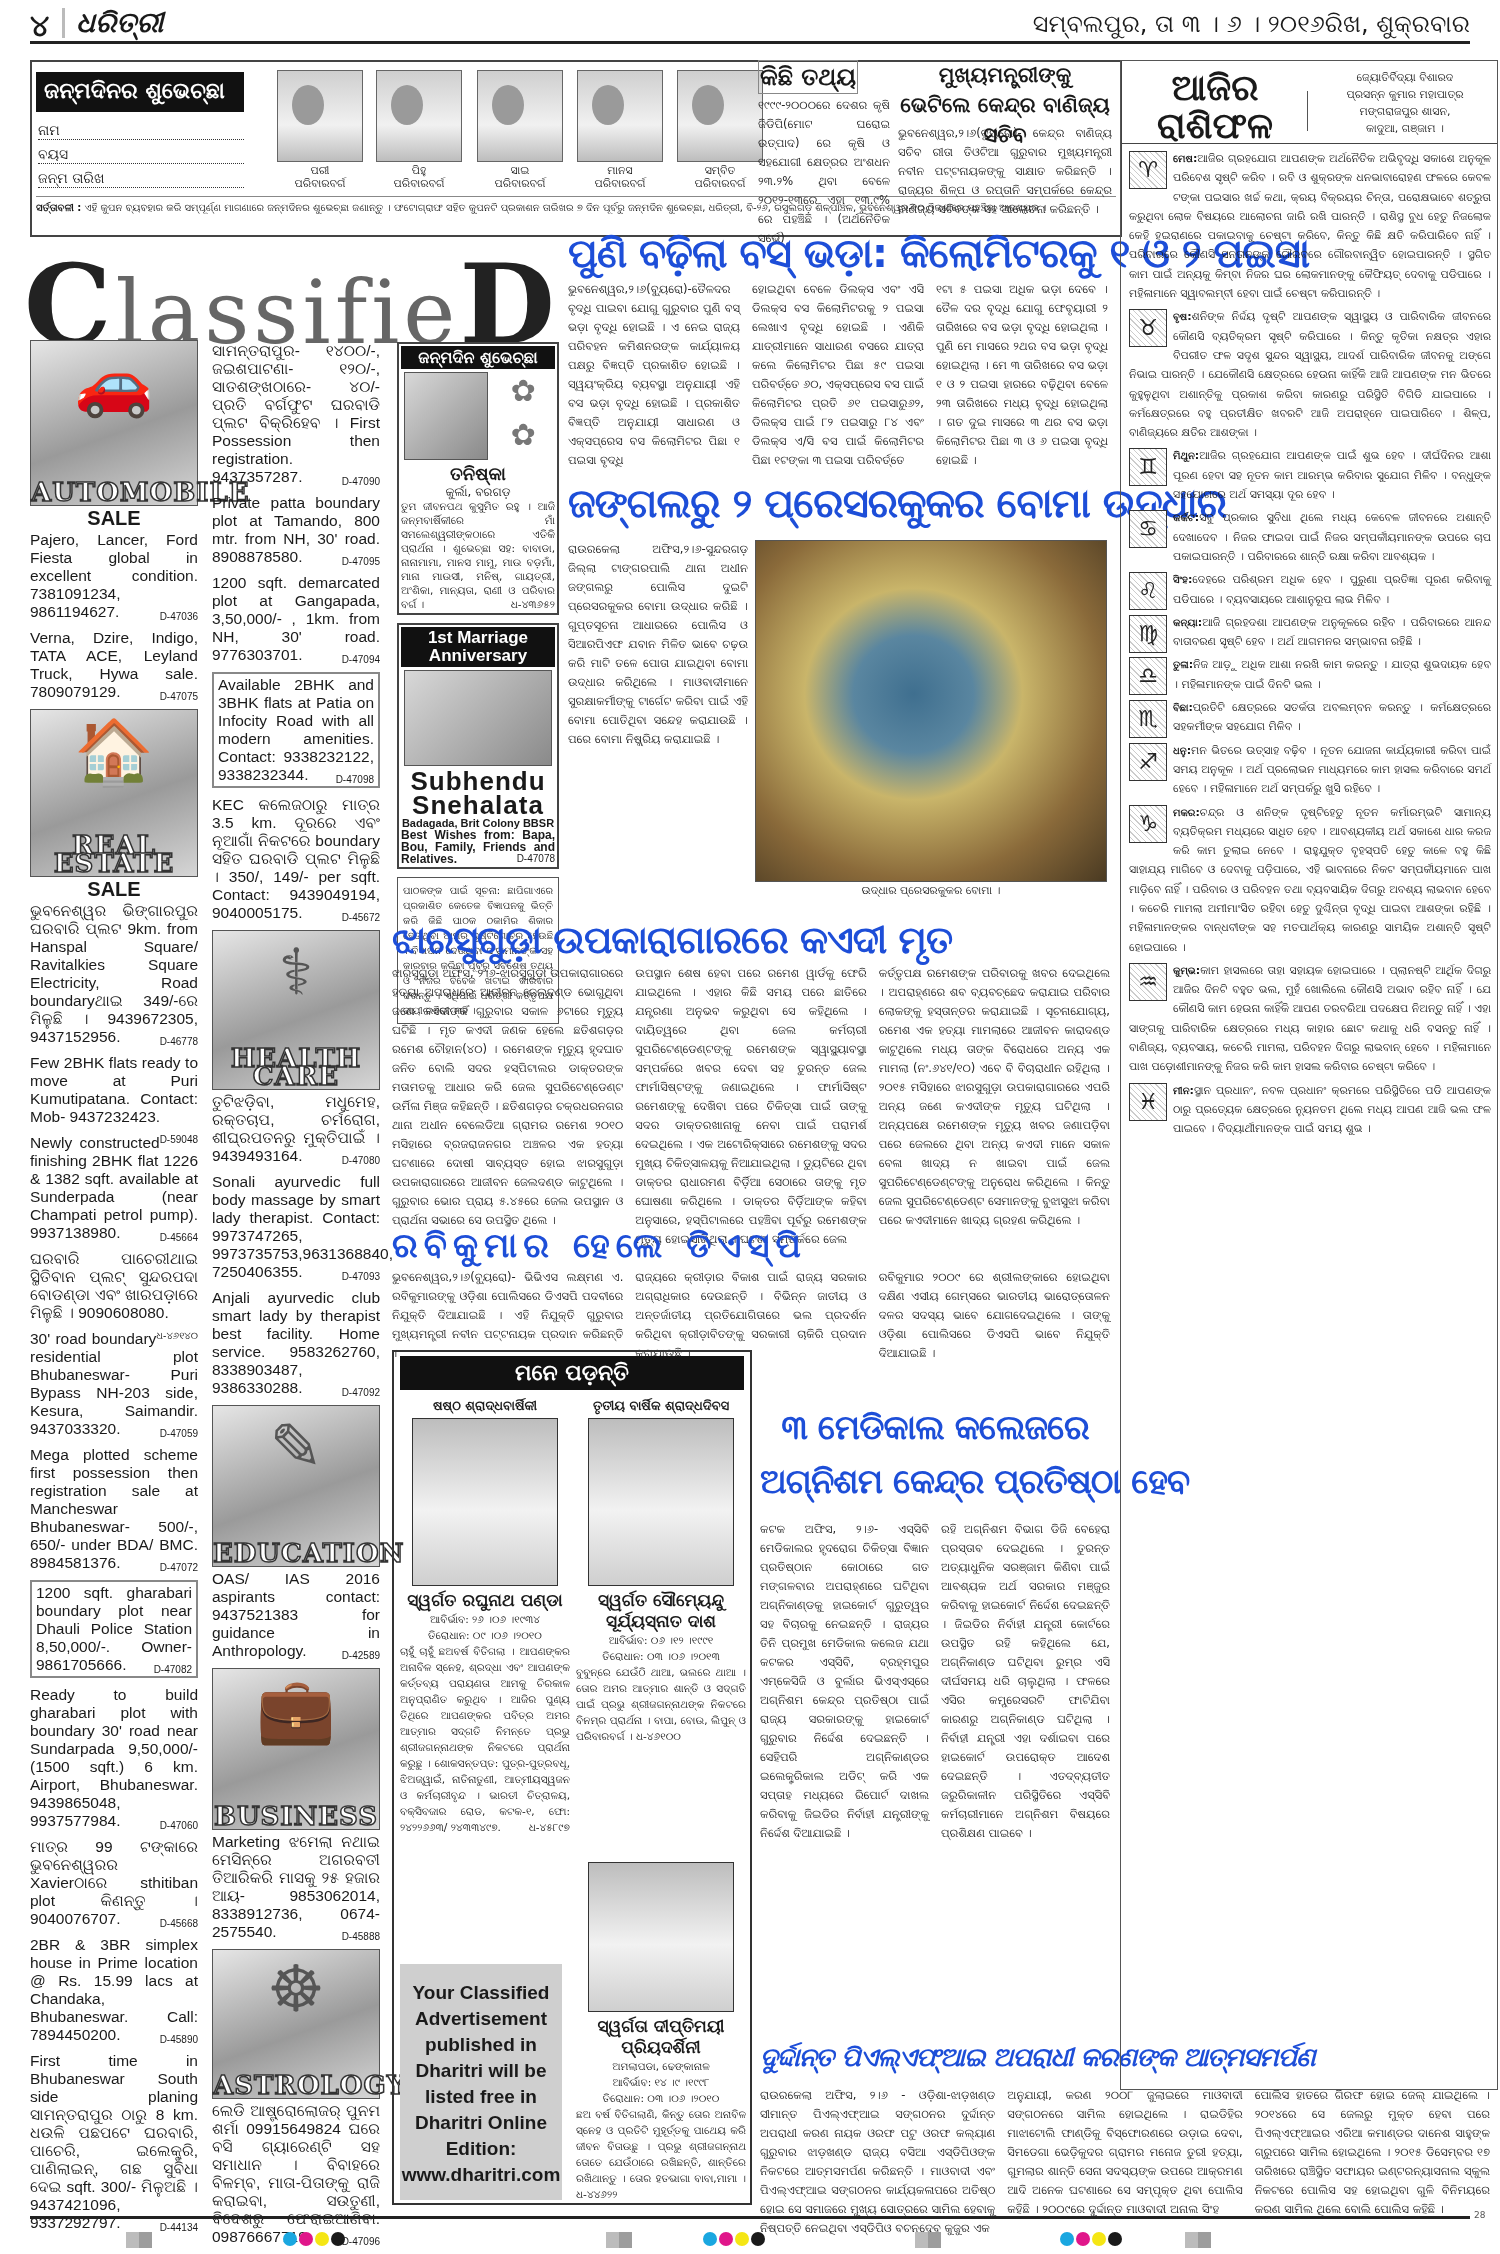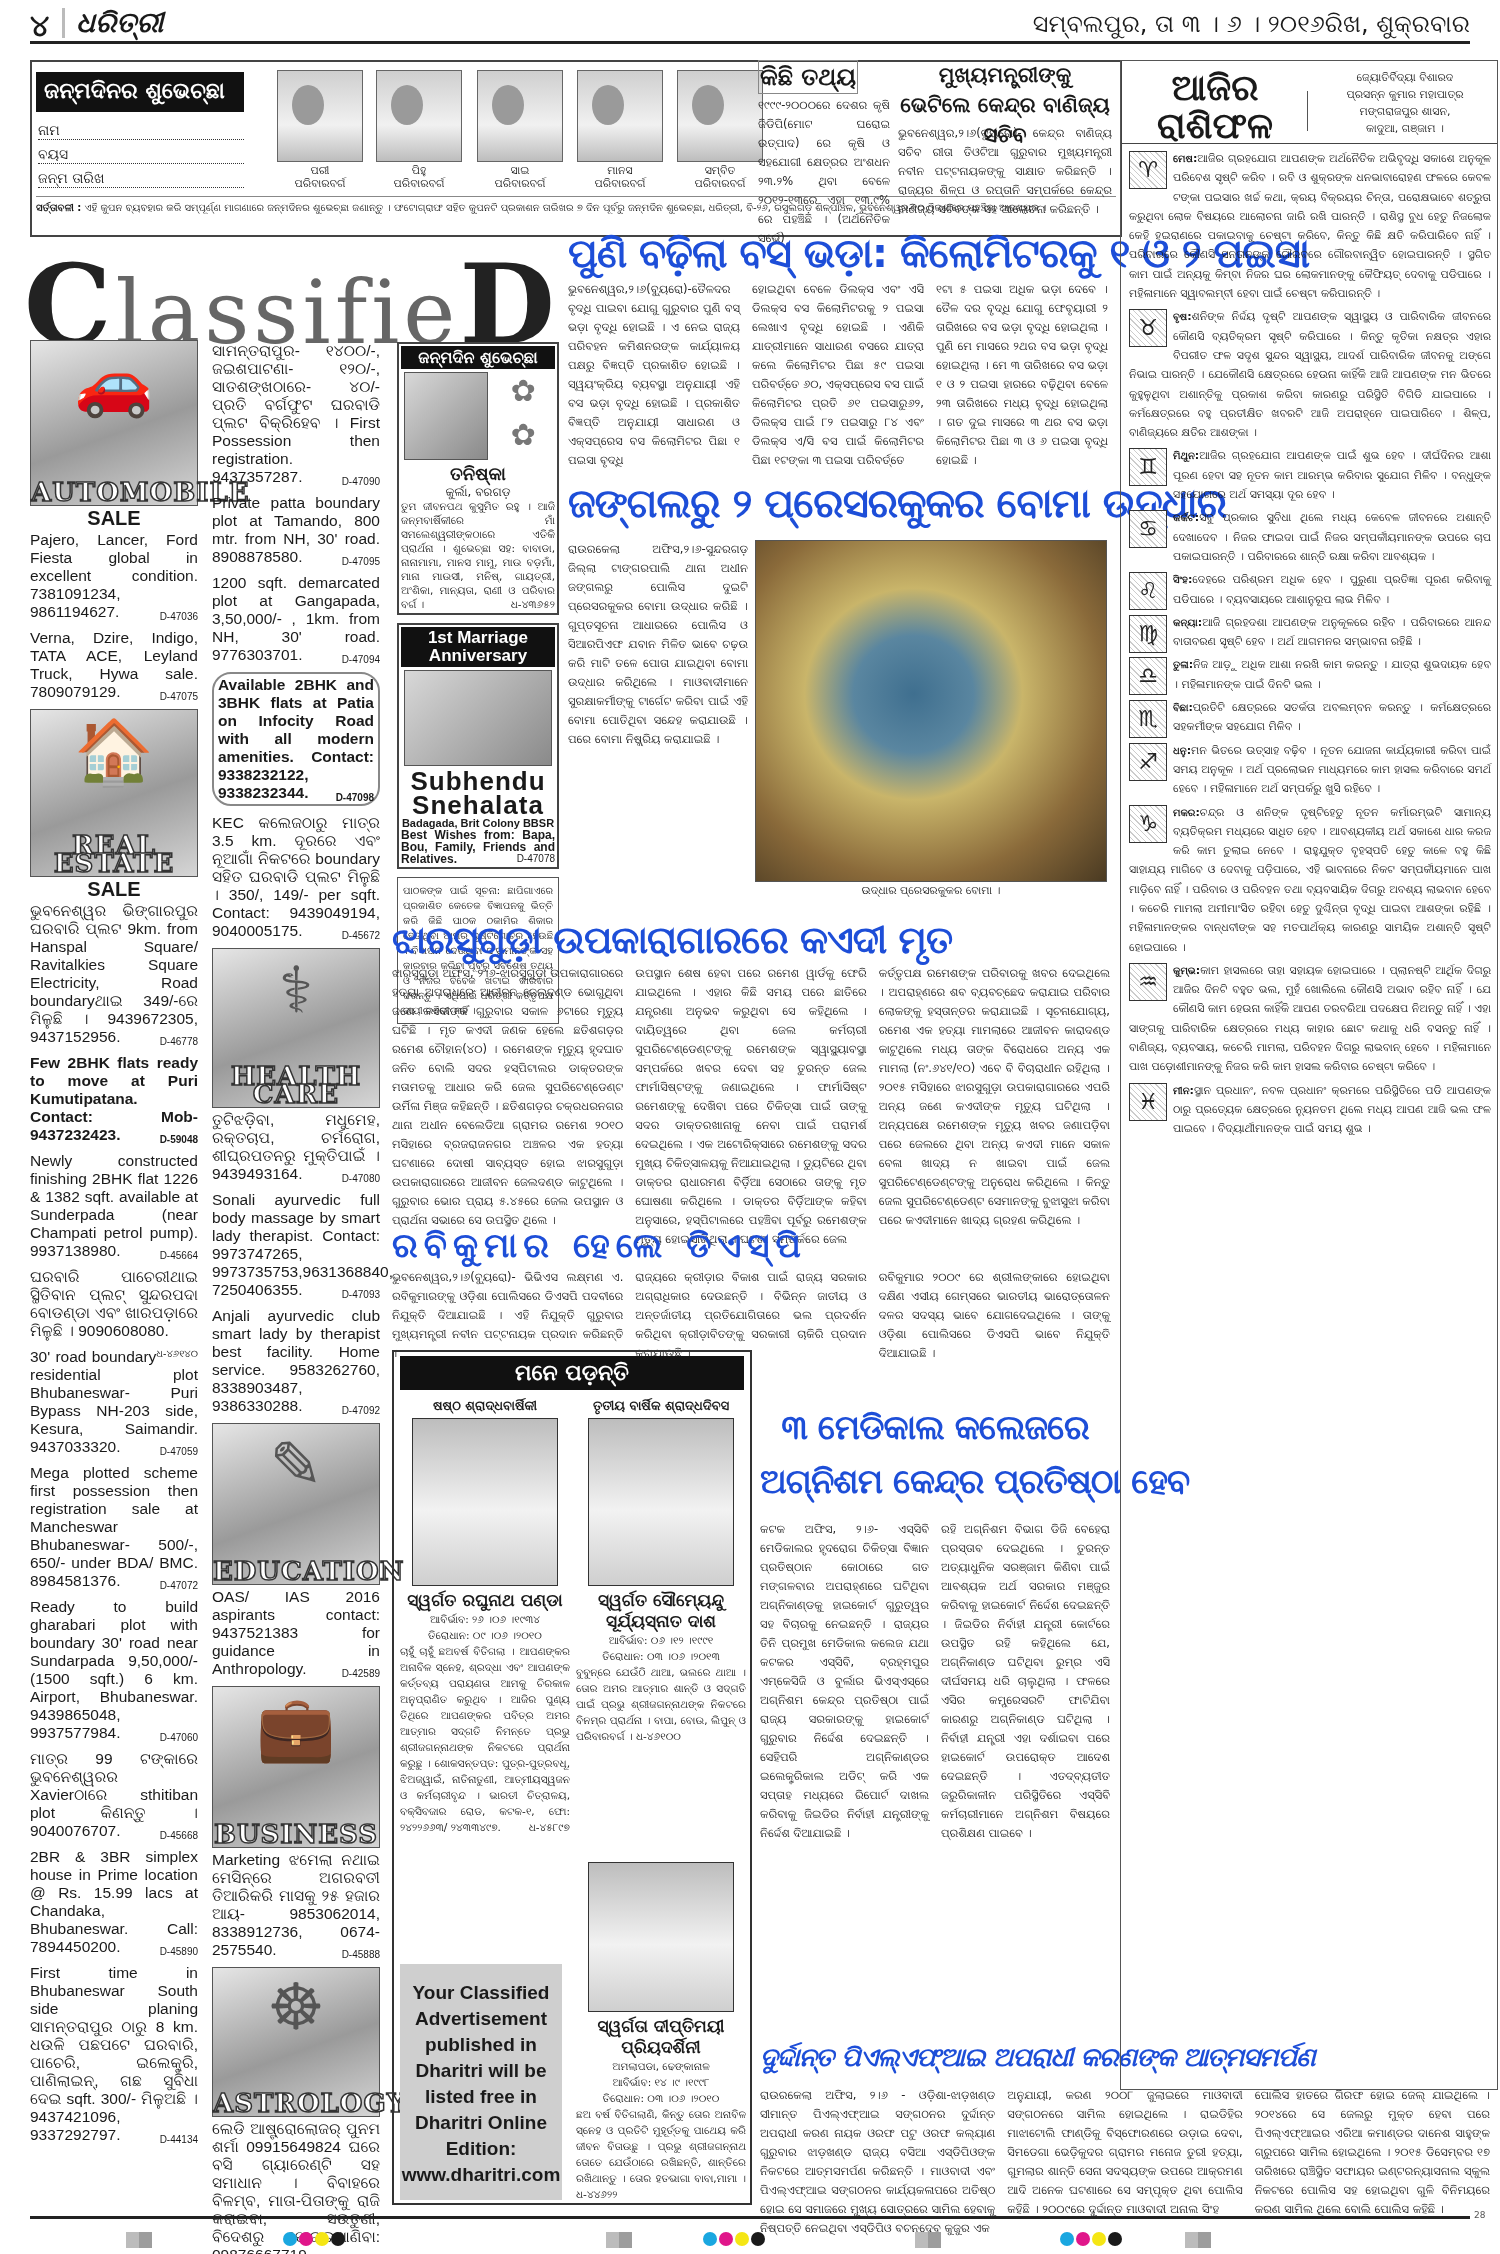--- a/index.html
+++ b/index.html
@@ -27,21 +27,21 @@
 
   
   #classified-logo { left: 24px; top: 240px; width: 540px; height: 95px; font-family: "DejaVu Serif", serif; color: #666; font-size: 88px; letter-spacing: 4px; }
   #classified-logo .big { color: #222; font-weight: bold; font-size: 110px; }
 
   
   .col { font-family: "Liberation Sans", sans-serif; font-size: 15.5px; line-height: 18px; text-align: justify; }
   .ad { margin-bottom: 8px; }
   .ad .code { font-size: 10px; float: right; margin-top: 5px; }
   .ad.boxed { border: 2px solid #888; padding: 2px 4px; }
-  .ad.bold { font-weight: bold; border-radius: 19px; }
+  .ad.bold { font-weight: normal; }
   .cat-img { width: 100%; border: 1px solid #555; background: linear-gradient(160deg,#e6e6e6 0%,#9a9a9a 55%,#d6d6d6 100%); position: relative; margin-bottom: 3px; }
   .cat-img .cat-label { position: absolute; left: 0; right: 0; bottom: 4px; text-align: center; font-family: "DejaVu Serif", serif; font-weight: bold; font-size: 26px; color: #fff; -webkit-text-stroke: 1.5px #333; letter-spacing: 1px; }
   .cat-img .cat-glyph { position: absolute; left: 0; right: 0; top: 20%; text-align: center; font-size: 64px; color: #555; }
   .sale { text-align: center; font-weight: bold; font-size: 20px; margin-bottom: 4px; }
 
   #col1 { left: 30px; top: 340px; width: 168px; }
   #col2 { left: 212px; top: 342px; width: 168px; }
 
   
   #col3 { left: 397px; top: 342px; width: 162px; }
@@ -183,20 +183,21 @@
     <div class="cat-label">REAL ESTATE</div>
   </div>
   <div class="sale">SALE</div>
   <div id="re-ads">
       <div class="ad "><span>ଭୁବନେଶ୍ୱର ଭିଙ୍ଗାରପୁର ଘରବାରି ପ୍ଲଟ 9km. from Hanspal Square/ Ravitalkies Square Electricity, Road boundaryଥାଇ 349/-ରେ ମିଳୁଛି । 9439672305, 9437152956.</span><span class="code">D-46778</span></div>
       <div class="ad bold"><span>Few 2BHK flats ready to move at Puri Kumutipatana. Contact: Mob- 9437232423.</span><span class="code">D-59048</span></div>
       <div class="ad "><span>Newly constructed finishing 2BHK flat 1226 &amp; 1382 sqft. available at Sunderpada (near Champati petrol pump). 9937138980.</span><span class="code">D-45664</span></div>
       <div class="ad "><span>ଘରବାରି ପାଚେରୀଥାଇ ସ୍ଥିତିବାନ ପ୍ଲଟ୍ ସୁନ୍ଦରପଦା ବୋଡଣ୍ଡା ଏବଂ ଖାରପଡ଼ାରେ ମିଳୁଛି । 9090608080.</span><span class="code">ଧ-୪୬୧୪୦</span></div>
       <div class="ad "><span>30' road boundary residential plot Bhubaneswar- Puri Bypass NH-203 side, Kesura, Saimandir. 9437033320.</span><span class="code">D-47059</span></div>
       <div class="ad "><span>Mega plotted scheme first possession then registration sale at Mancheswar Bhubaneswar- 500/-, 650/- under BDA/ BMC. 8984581376.</span><span class="code">D-47072</span></div>
+      <div class="ad boxed"><span>1200 sqft. gharabari boundary plot near Dhauli Police Station 8,50,000/-. Owner- 9861705666.</span><span class="code">D-47082</span></div>
       <div class="ad "><span>Ready to build gharabari plot with boundary 30' road near Sundarpada 9,50,000/- (1500 sqft.) 6 km. Airport, Bhubaneswar. 9439865048, 9937577984.</span><span class="code">D-47060</span></div>
       <div class="ad "><span>ମାତ୍ର 99 ଟଙ୍କାରେ ଭୁବନେଶ୍ୱରର Xavierଠାରେ sthitiban plot କିଣନ୍ତୁ । 9040076707.</span><span class="code">D-45668</span></div>
       <div class="ad "><span>2BR &amp; 3BR simplex house in Prime location @ Rs. 15.99 lacs at Chandaka, Bhubaneswar. Call: 7894450200.</span><span class="code">D-45890</span></div>
       <div class="ad "><span>First time in Bhubaneswar South side planing ସାମନ୍ତରାପୁର ଠାରୁ 8 km. ଧଉଳି ପଛପଟେ ଘରବାରି, ପାଚେରି, ଇଲେକ୍ଟ୍ରି, ପାଣିଲାଇନ୍, ଗଛ ସୁବିଧା ଦେଇ sqft. 300/- ମିଳୁଅଛି । 9437421096, 9337292797.</span><span class="code">D-44134</span></div>
     </div>
 </div>
 
 <div id="col2" class="abs col">
   <div id="col2-top-ads">
       <div class="ad "><span>ସାମନ୍ତରାପୁର- ୧୪୦୦/-, ଜଇଶପାଟଣା- ୧୨୦/-, ସାତଶଙ୍ଖଠାରେ- ୪୦/- ପ୍ରତି ବର୍ଗଫୁଟ ଘରବାଡି ପ୍ଲଟ ବିକ୍ରିହେବ । First Possession then registration. 9437357287.</span><span class="code">D-47090</span></div>

